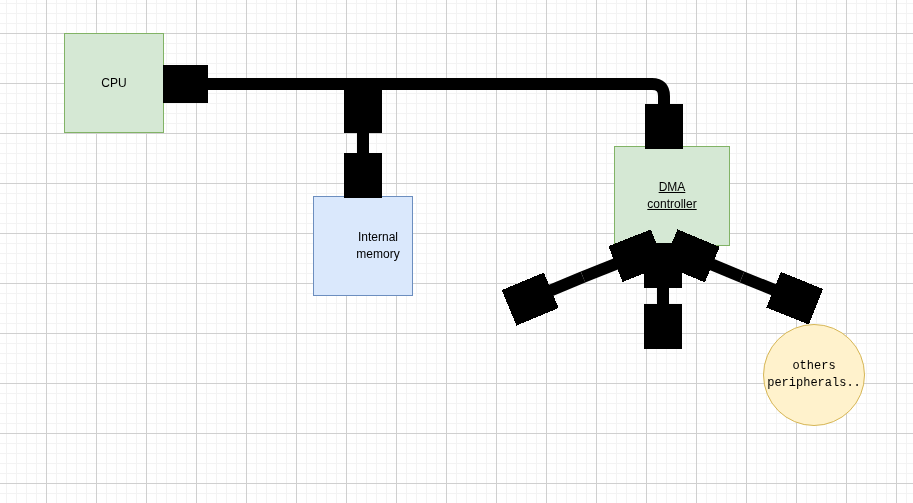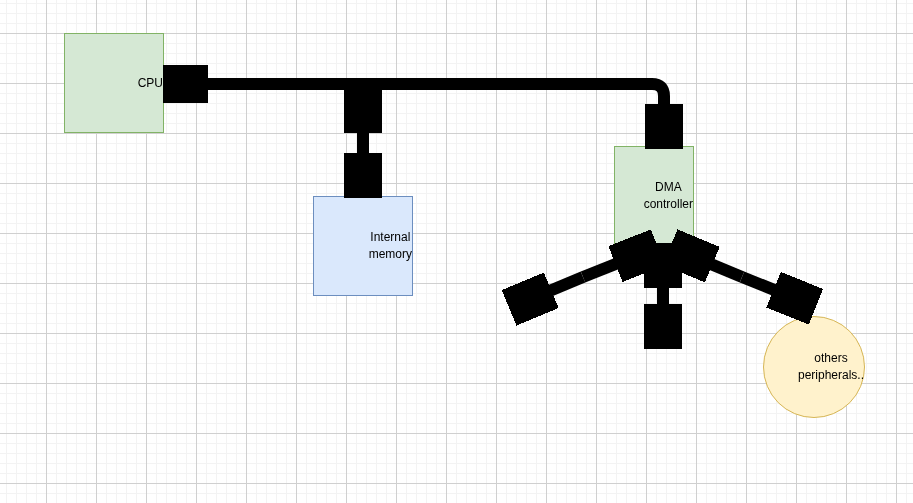--- a/index.html
+++ b/index.html
@@ -24,42 +24,42 @@
       linear-gradient(to bottom, #f3f3f3 1px, transparent 1px);
     background-size: 50px 50px, 50px 50px, 10px 10px, 10px 10px;
     background-position: 46px 0, 0 33px, 6px 0, 0 3px;
   }
 
   .node {
     position: absolute;
     box-sizing: border-box;
     display: flex;
     align-items: center;
-    justify-content: flex-end;
+    justify-content: center;
     text-align: center;
     font-size: 12px;
     line-height: 17px;
     color: #000000;
     white-space: pre-line;
     z-index: 1;
   }
 
   .rect-node { border: 1px solid; }
   .circle-node { border: 1px solid; border-radius: 50%; }
 
   .green-node  { background: #d5e8d4; border-color: #82b366; }
   .blue-node   { background: #dae8fc; border-color: #6c8ebf; padding-left: 30px; }
   .yellow-node { background: #fff2cc; border-color: #d6b656; }
 
   #node-cpu    { left: 64px;  top: 33px;  width: 100px; height: 100px; }
   #node-memory { left: 313px; top: 196px; width: 100px; height: 100px; }
-  #node-dma    { left: 614px; top: 146px; width: 80px; height: 100px; }
+  #node-dma    { left: 614px; top: 146px; width: 116px; height: 100px; text-decoration: underline; }
   #node-adc    { left: 462px; top: 309px; width: 102px; height: 102px; }
   #node-uart   { left: 613px; top: 347px; width: 102px; height: 102px; }
-  #node-others { left: 763px; top: 316px; width: 102px; height: 102px; }
+  #node-others { left: 763px; top: 324px; width: 102px; height: 102px; font-family: Liberation Mono, monospace; }
 
   #edges-layer {
     position: absolute;
     left: 0;
     top: 0;
     z-index: 2;
     pointer-events: none;
   }
   #edges-layer path {
     fill: none;

